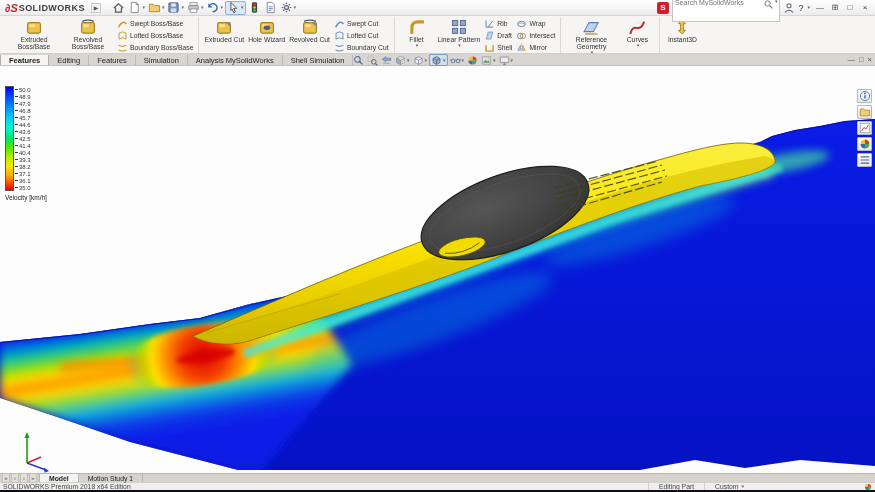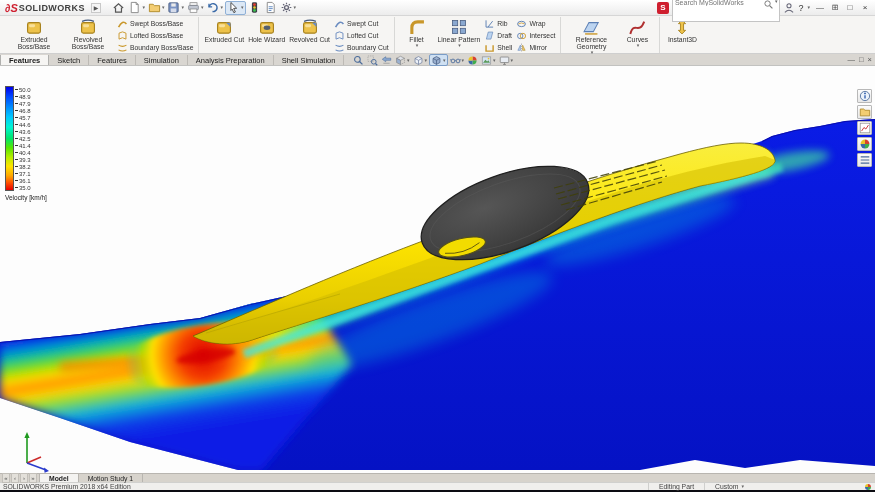--- a/index.html
+++ b/index.html
@@ -411,24 +411,24 @@
               <path d="M7,1.6 L9.8,4.4 H8.2 V9.6 H9.8 L7,12.4 L4.2,9.6 H5.8 V4.4 H4.2 Z" fill="#edc24a" stroke="#a8821e" stroke-width="0.7"></path>
             </svg></span>
           <span class="rlbl">Instant3D</span>
         </div>
       </div>
     </div>
 
   <div class="tabrow">
     <div class="tabs" id="tabs">
         <div class="tab active">Features</div>
-        <div class="tab">Sketch</div>
+        <div class="tab">Editing</div>
         <div class="tab">Features</div>
         <div class="tab">Simulation</div>
-        <div class="tab">Analysis Preparation</div>
+        <div class="tab">Analysis MySolidWorks</div>
         <div class="tab">Shell Simulation</div>
       </div>
     <div class="headsup" id="headsup">
         <div class="hbtn">
           <span class="icn">
             <svg width="11" height="11" viewBox="0 0 14 14">
               <circle cx="5.6" cy="5.6" r="3.6" fill="none" stroke="#4a6b9a" stroke-width="1.3"></circle>
               <path d="M8.3,8.3 L12,12" stroke="#4a6b9a" stroke-width="1.6"></path>
             </svg>
           </span>

